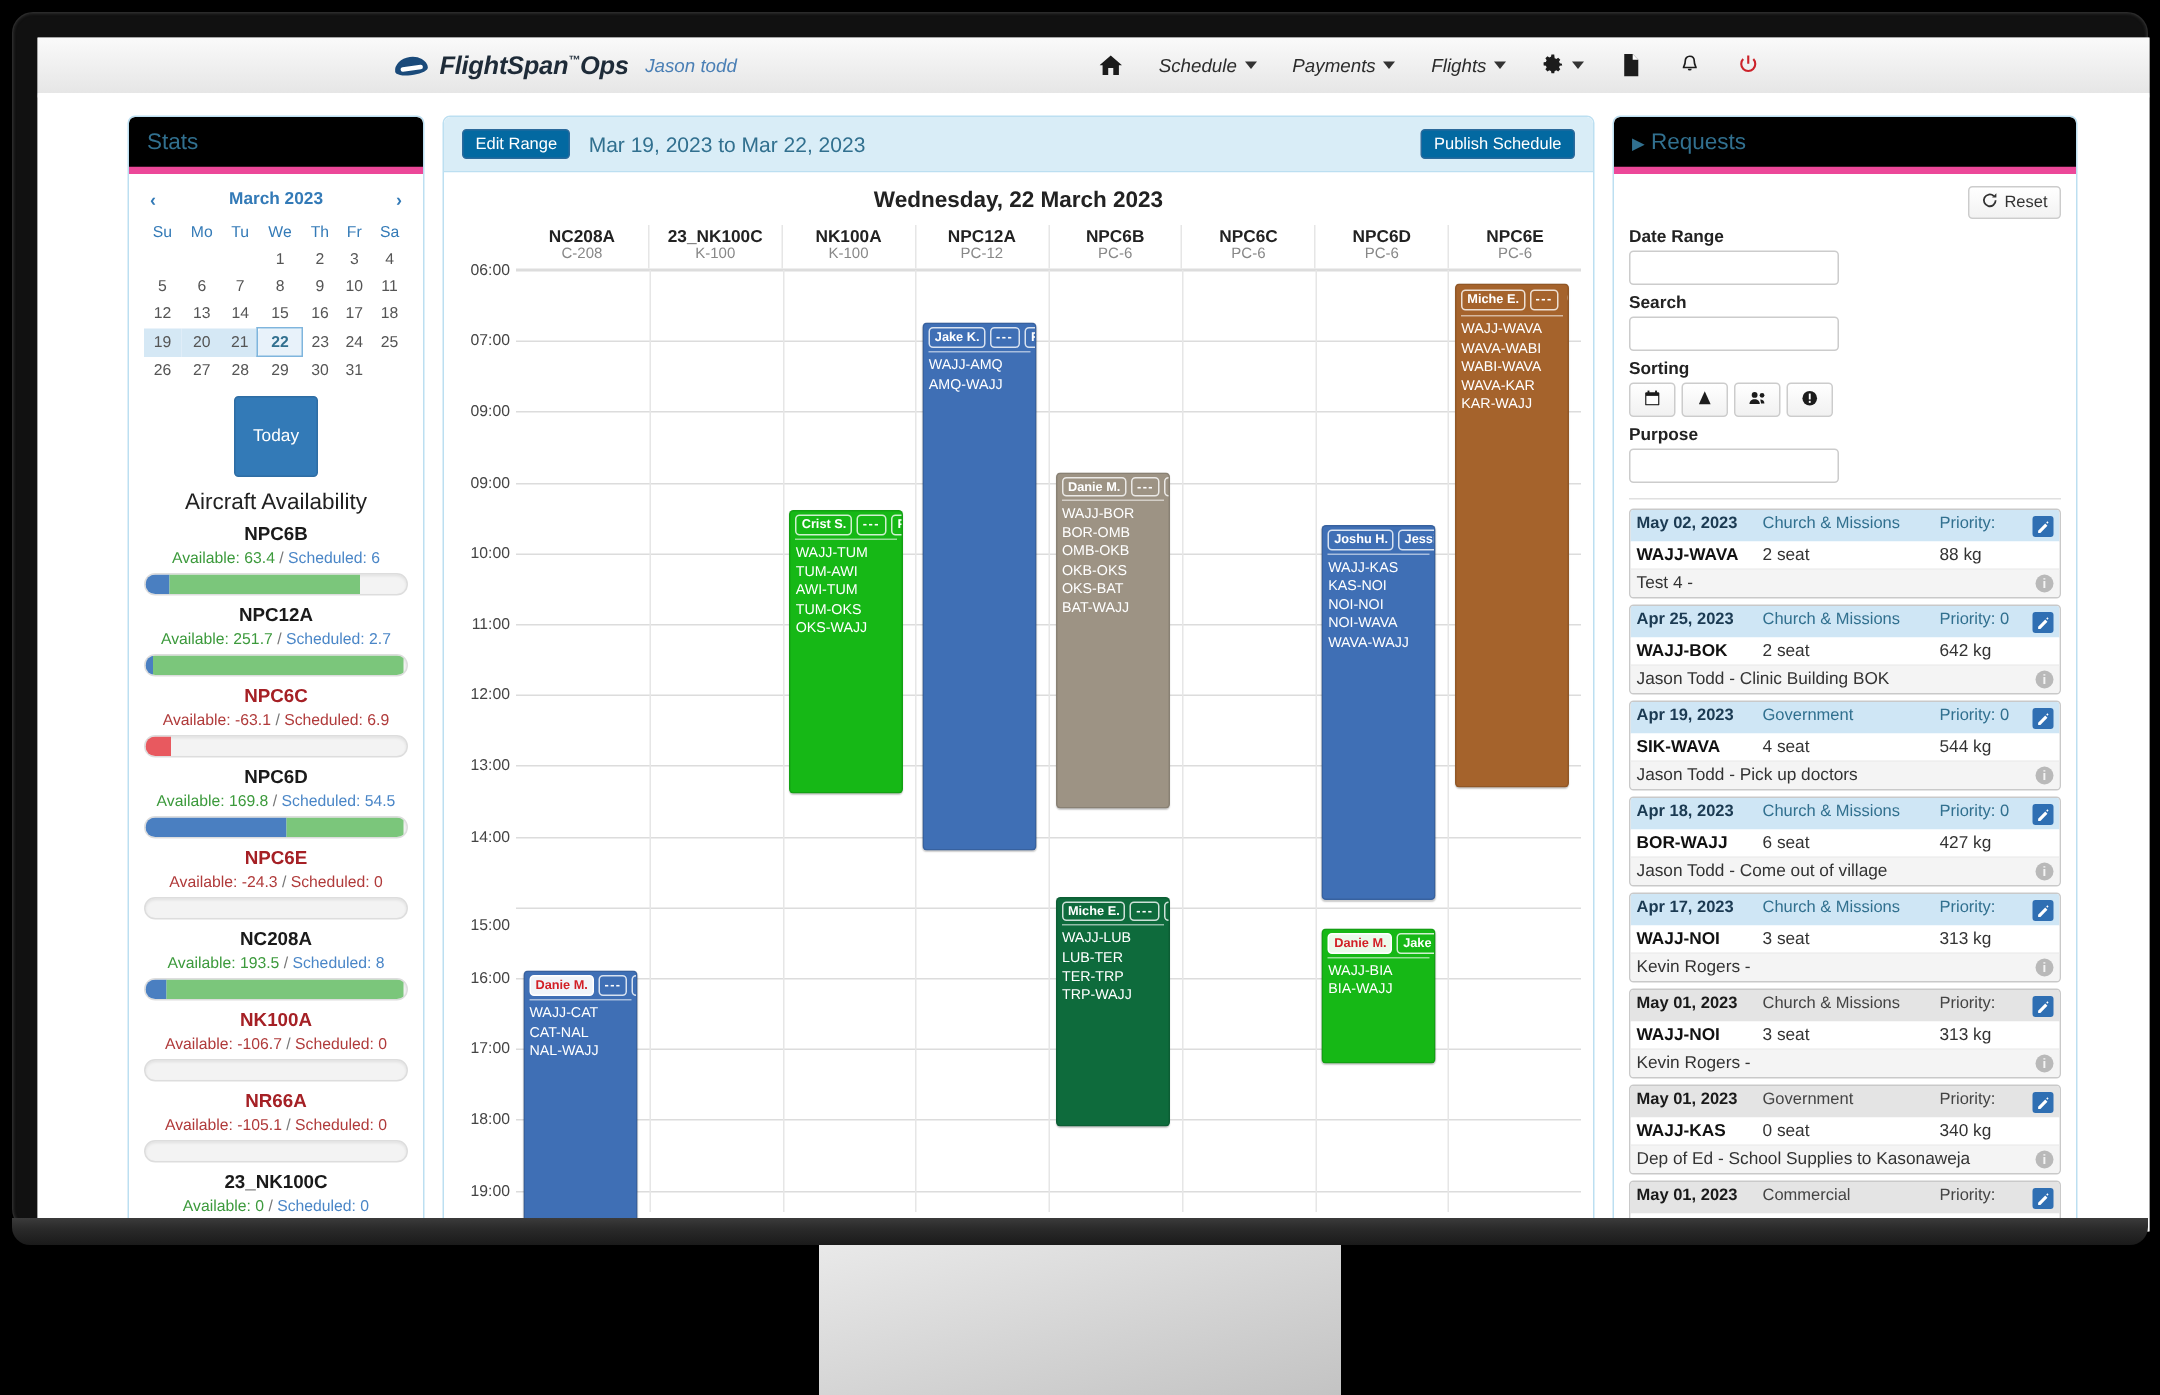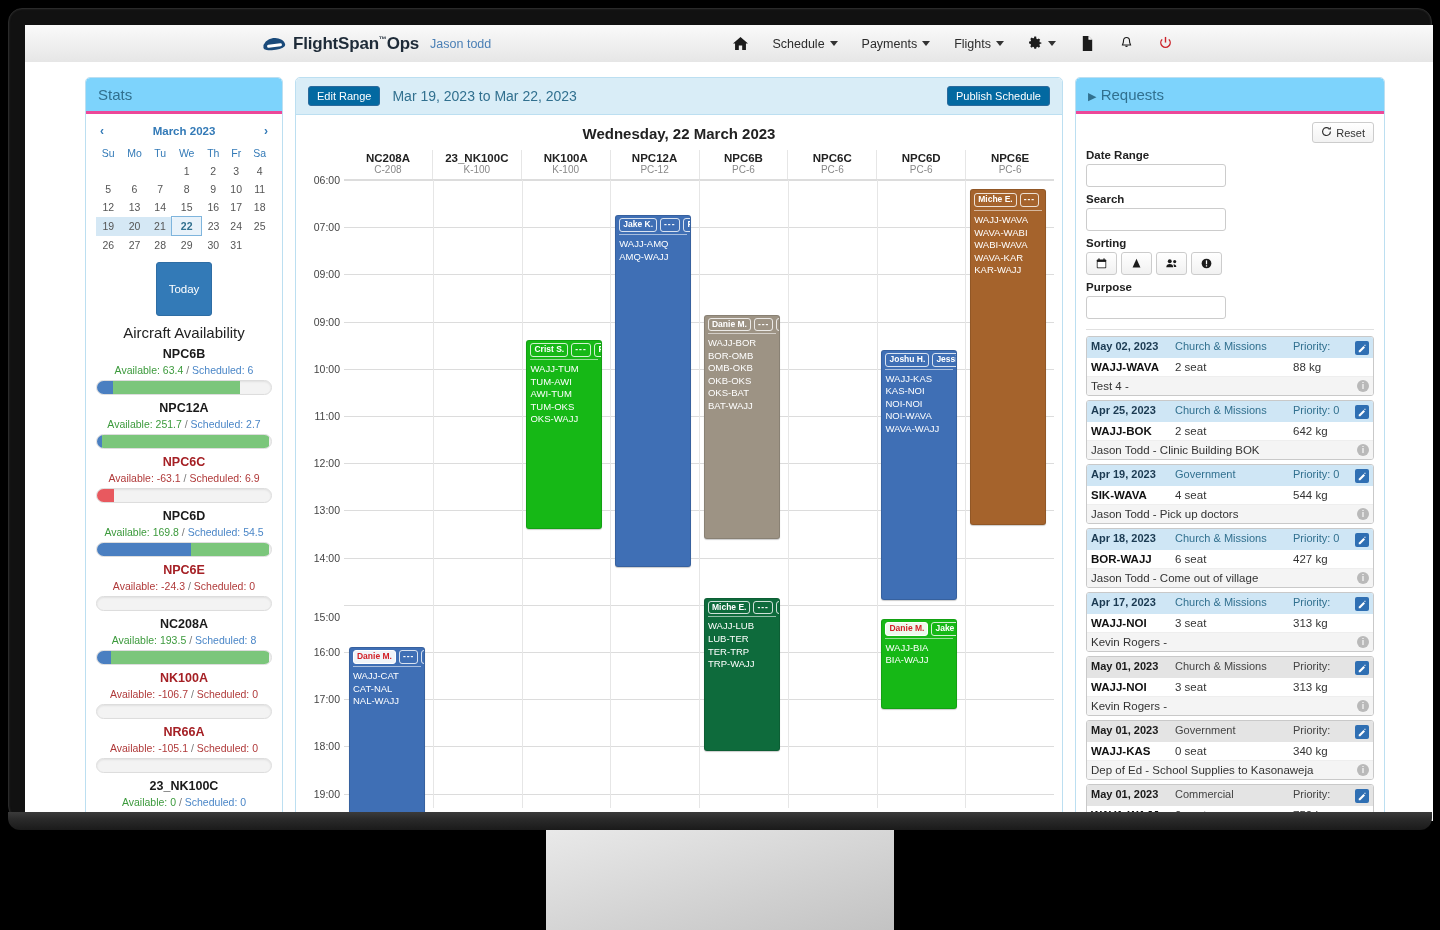--- a/index.html
+++ b/index.html
@@ -33,21 +33,21 @@
   #stand {
     position: absolute; left: 546px; top: 830px; width: 348px; height: 100px;
     background: linear-gradient(165deg, #e9e9e9, #d2d2d2 60%, #c3c3c3);
   }
 
   
   #topbar {
     position: relative; height: 38px; width: 100%;
     background: linear-gradient(#fafafa, #efefef 55%, #e6e6e6);
     border-bottom: 1px solid #b9cfe0;
-    display: flex; align-items: center;
+    display: flex; align-items: center; font-style: italic;
   }
   #topbar:after{
     content:""; position:absolute; left:0; right:0; bottom:-3px; height:3px;
     background:#fff;
   }
   .brand-wrap {
     display: flex; align-items: center; gap: 8px;
     margin-left: 238px;
   }
   .brand-logo { width: 22px; height: 14px; position: relative; }
@@ -83,23 +83,23 @@
     display: flex; gap: 12px;
     padding-left: 60px; padding-right: 48px;
   }
 
   .panel {
     background: #fff;
     border: 1px solid #bcdff1;
     border-radius: 5px;
   }
   .panel-head {
-    background: #7dd3fc; color: #31708f;
+    background: #000000; color: #31708f;
     padding: 8px 12px; font-size: 15px;
-    border-bottom: 3px solid #ec4899;
+    border-bottom: 5px solid #ec4899;
     border-radius: 4px 4px 0 0;
   }
 
   
   #stats-panel { width: 198px; flex: 0 0 198px; height: 744px; overflow: hidden; }
   #stats-body { padding: 8px 10px 0 10px; }
 
   .cal-head {
     display: flex; align-items: center; justify-content: space-between;
     font-size: 11.5px; font-weight: bold; color: #337ab7; padding: 2px 4px 6px 4px;

